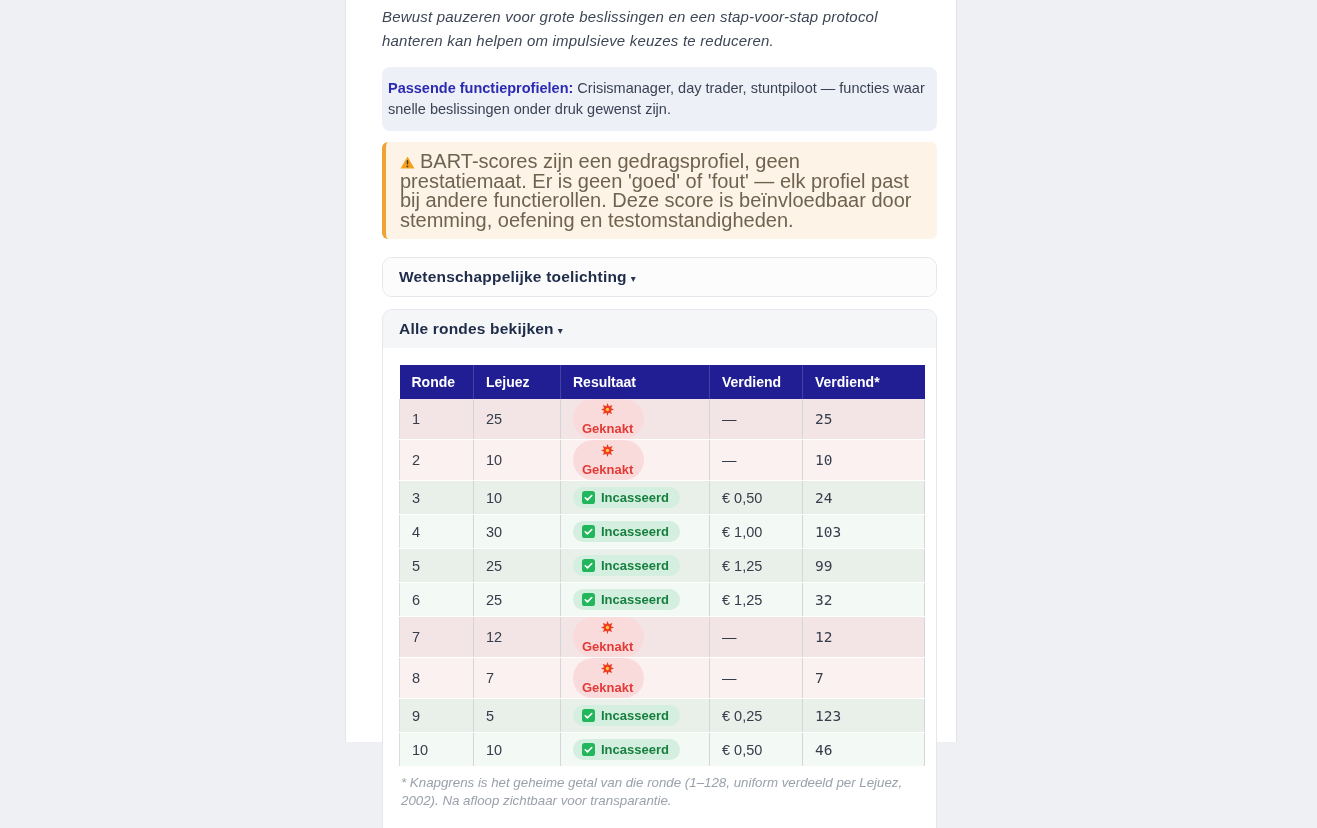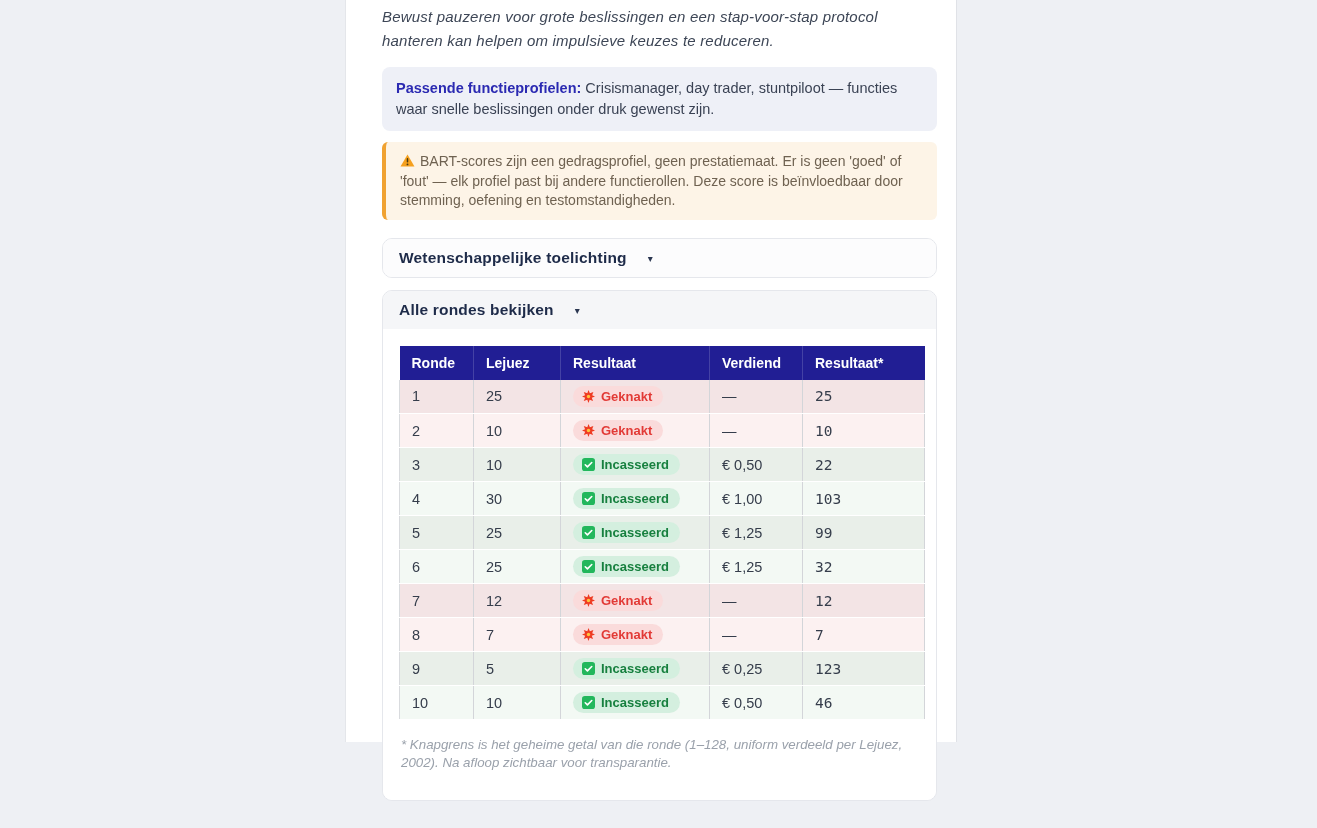--- a/index.html
+++ b/index.html
@@ -18,43 +18,43 @@
     border-right: 1px solid #e0e2e7;
     padding: 2px 19px 0 36px;
   }
   .intro {
     font-style: italic; font-size: 15px; line-height: 24px;
     color: #3d4656; letter-spacing: 0.2px;
     margin: 3px 0 14px;
   }
   .profile-box {
     background: var(--profile-box-bg, #eef0f7);
-    border-radius: 8px; padding: 11px 14px;
+    border-radius: 8px; padding: 11px 6px;
     font-size: 14.5px; line-height: 21px;
     color: var(--body-text, #3a4254);
     margin-bottom: 11px;
   }
   .profile-label { color: var(--accent-indigo, #2b2ab2); font-weight: bold; }
   .warning-box {
     background: var(--warning-bg, #fdf4e7);
     border-left: 4px solid var(--warning-border, #f0a232);
     border-radius: 6px;
     padding: 10px 14px 9px;
-    font-size: 14px; line-height: 19.5px;
+    font-size: 20px; line-height: 19.5px;
     color: var(--warning-text, #6f6251);
     margin-bottom: 18px;
   }
   .warn-icon svg { vertical-align: -1px; margin-right: 5px; }
   .details {
     border: 1px solid #e5e7ec; border-radius: 10px;
     margin-bottom: 12px; background: #fcfcfd; overflow: hidden;
   }
   .details-summary {
     padding: 10px 16px; cursor: pointer;
-    display: flex; align-items: center; gap: 21px;
+    display: flex; align-items: center; gap: 4px;
     background: #fcfcfd;
   }
   .details.expanded .details-summary { background: #f5f6f8; text-align: right; }
   .summary-title {
     font-weight: bold; font-size: 15.5px;
     color: var(--title-navy, #1e2b49); letter-spacing: 0.2px;
   }
   .caret { font-size: 10px; color: #2a3650; padding-top: 2px; }
   .details-body { background: #ffffff; padding: 17px 16px 28px; }
   table.rounds { border-collapse: collapse; table-layout: fixed; width: 525px; padding-left: 20px; }
@@ -79,25 +79,25 @@
   td.knap {
     font-family: "DejaVu Sans Mono", monospace;
     color: #a6abb3; font-size: 13.5px;
   }
   .badge {
     display: inline-flex; align-items: center; gap: 6px;
     border-radius: 999px; padding: 4px 11px 4px 9px;
     font-size: 13px; font-weight: bold; line-height: 1;
   }
   .badge svg { display: block; }
-  .badge.burst  { background: var(--badge-red-bg,   #fadbdb); color: var(--badge-red-text,   #e23a36); }
+  .badge.burst  { background: var(--badge-red-bg,   #fadbdb); color: var(--badge-red-text,   #e23a36); flex-direction: column; }
   .badge.cashed { background: var(--badge-green-bg, #d4efdf); color: var(--badge-green-text, #17803f); align-items: center; }
   .footnote {
     font-style: italic; font-size: 13.3px; line-height: 18px;
-    color: var(--muted-text, #9aa1ab); margin: 16px 0 0 2px;
+    color: var(--muted-text, #9aa1ab); margin: 7px 0 0 2px;
     max-width: 530px;
   }
 </style>
 </head>
 <body>
 
 <div class="card">
 
   <p class="intro">Bewust pauzeren voor grote beslissingen en een stap-voor-stap protocol hanteren kan helpen om impulsieve keuzes te reduceren.</p>
 
@@ -134,21 +134,21 @@
             <col style="width:149px">
             <col style="width:93px">
             <col style="width:122px">
         </colgroup>
         <thead>
           <tr>
               <th>Ronde</th>
               <th>Lejuez</th>
               <th>Resultaat</th>
               <th>Verdiend</th>
-              <th>Resultaat*</th>
+              <th>Verdiend*</th>
             </tr>
         </thead>
         <tbody>
             <tr class="burst odd">
               <td>1</td>
               <td>25</td>
               <td><span class="badge burst">
                   <span>
                     <svg viewBox="0 0 16 16" width="13" height="13">
                       <path d="M8 0l1.7 4.1L14 2.4l-1.5 4L16 8l-4 1.4 1.6 4.2-4.2-1.7L8 16l-1.5-4.1-4.3 1.7L3.9 9.4 0 8l3.8-1.5L2.2 2.4l4.3 1.7z" fill="#ee3b23"></path>
@@ -181,21 +181,21 @@
               <td><span class="badge cashed">
                   <span>
                     <svg viewBox="0 0 16 16" width="13" height="13">
                       <rect width="16" height="16" rx="3.5" fill="#22b75c"></rect>
                       <path d="M4 8.3l2.7 2.7L12 5.6" stroke="#fff" stroke-width="2" fill="none" stroke-linecap="round" stroke-linejoin="round"></path>
                     </svg>
                   </span>
                   <span>Incasseerd</span>
                 </span></td>
               <td>€ 0,50</td>
-              <td class="knap">22</td>
+              <td class="knap">24</td>
             </tr>
             <tr class="cashed even">
               <td>4</td>
               <td>30</td>
               <td><span class="badge cashed">
                   <span>
                     <svg viewBox="0 0 16 16" width="13" height="13">
                       <rect width="16" height="16" rx="3.5" fill="#22b75c"></rect>
                       <path d="M4 8.3l2.7 2.7L12 5.6" stroke="#fff" stroke-width="2" fill="none" stroke-linecap="round" stroke-linejoin="round"></path>
                     </svg>

